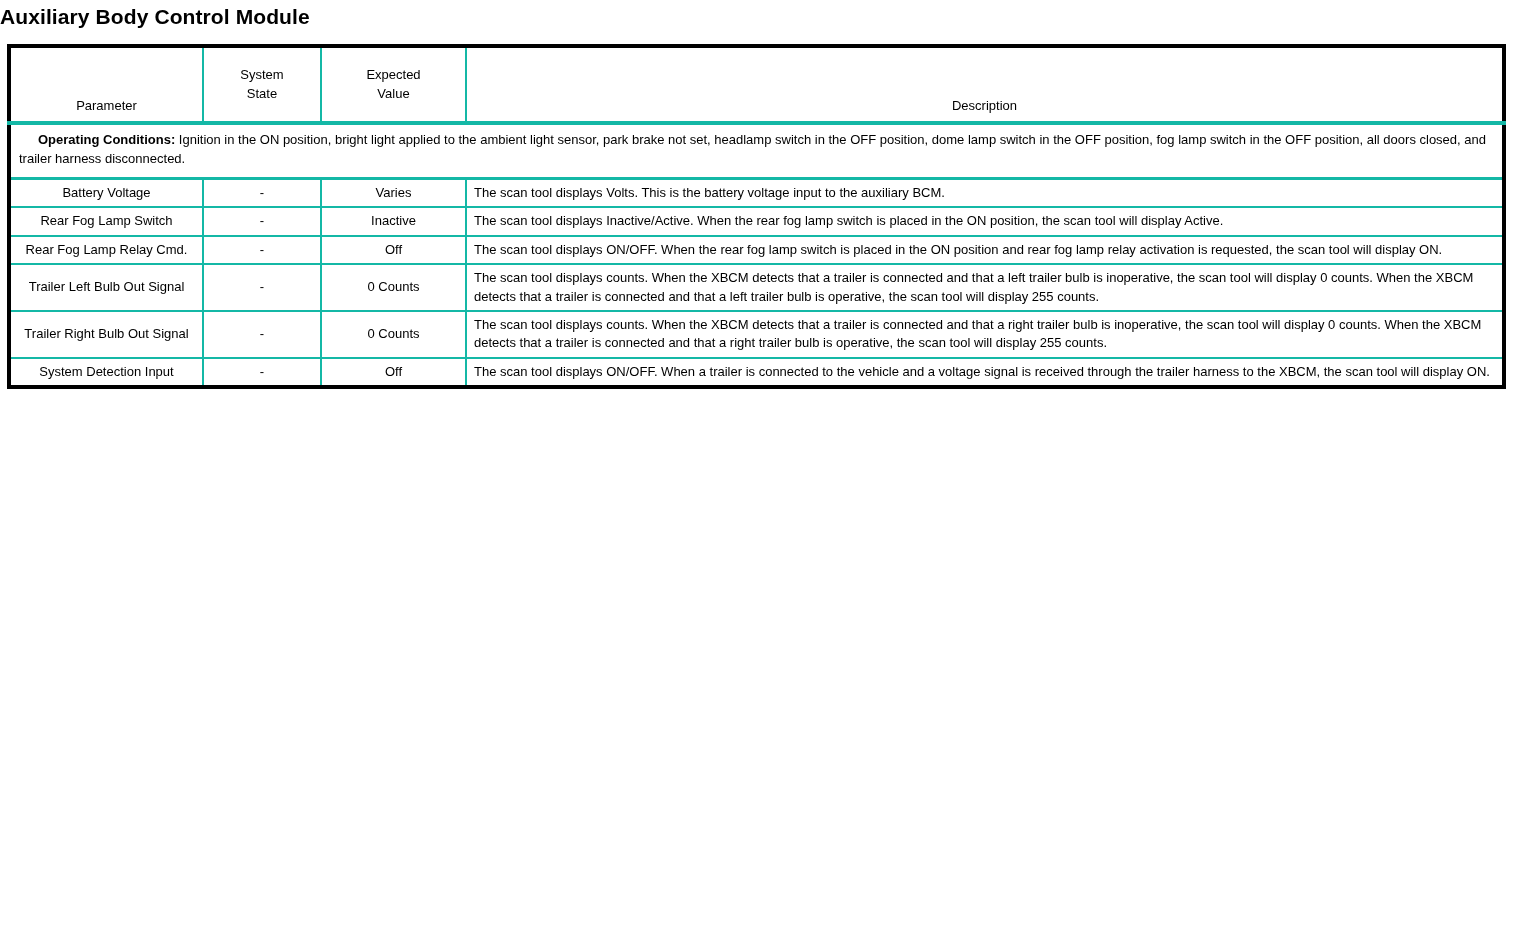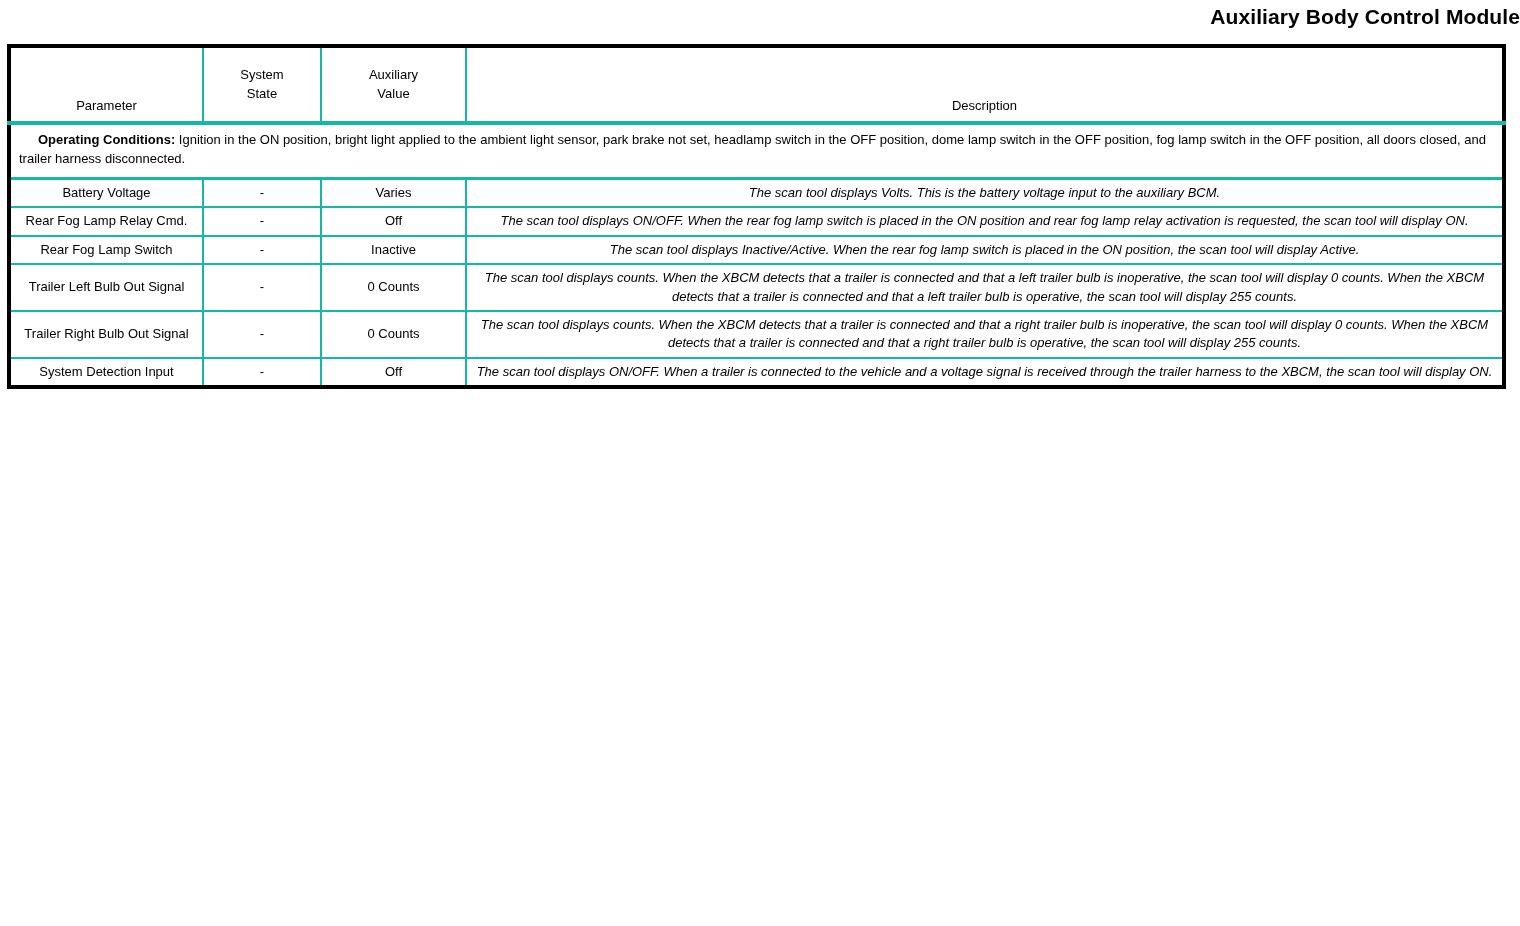--- a/index.html
+++ b/index.html
@@ -16,21 +16,21 @@
   }
 
   .page {
     position: relative;
     width: 1520px;
     height: 926px;
     box-sizing: border-box;
   }
 
   .doc-title {
-    text-align: right;
+    text-align: left;
     font-size: 21px;
     font-weight: bold;
     line-height: 1;
     padding-top: 6px;
     padding-bottom: 0;
     letter-spacing: 0.1px;
   }
 
   .table-wrap {
     position: absolute;
@@ -94,25 +94,24 @@
 
   td.cell-param {
     text-align: center;
     vertical-align: middle;
   }
   td.cell-state, td.cell-value {
     text-align: center;
     vertical-align: middle;
   }
   td.cell-desc {
-    text-align: center;
+    text-align: left;
     vertical-align: middle;
     padding-left: 10px;
     padding-right: 10px;
-    font-style: italic;
   }
 
   
   tbody tr:last-child td { border-bottom-width: 3px; }
 </style>
 </head>
 <body>
 
 <div class="page">
 
@@ -127,49 +126,49 @@
         <col class="c-desc">
       </colgroup>
       <thead>
         <tr>
           <th class="param-h">Parameter</th>
           <th>
             <span>System</span><br>
             <span>State</span>
           </th>
           <th>
-            <span>Auxiliary</span><br>
+            <span>Expected</span><br>
             <span>Value</span>
           </th>
           <th class="desc-h">Description</th>
         </tr>
       </thead>
       <tbody>
         <tr class="op-row">
           <td colspan="4">
             <span class="op-label">Operating Conditions:</span><span> Ignition in the ON position, bright light applied to the ambient light sensor, park brake not set, headlamp switch in the OFF position, dome lamp switch in the OFF position, fog lamp switch in the OFF position, all doors closed, and trailer harness disconnected.</span>
           </td>
         </tr>
       <tr>
             <td class="cell-param">Battery Voltage</td>
             <td class="cell-state">-</td>
             <td class="cell-value">Varies</td>
             <td class="cell-desc">The scan tool displays Volts. This is the battery voltage input to the auxiliary BCM.</td>
           </tr>
           <tr>
+            <td class="cell-param">Rear Fog Lamp Switch</td>
+            <td class="cell-state">-</td>
+            <td class="cell-value">Inactive</td>
+            <td class="cell-desc">The scan tool displays Inactive/Active. When the rear fog lamp switch is placed in the ON position, the scan tool will display Active.</td>
+          </tr>
+          <tr>
             <td class="cell-param">Rear Fog Lamp Relay Cmd.</td>
             <td class="cell-state">-</td>
             <td class="cell-value">Off</td>
             <td class="cell-desc">The scan tool displays ON/OFF. When the rear fog lamp switch is placed in the ON position and rear fog lamp relay activation is requested, the scan tool will display ON.</td>
-          </tr>
-          <tr>
-            <td class="cell-param">Rear Fog Lamp Switch</td>
-            <td class="cell-state">-</td>
-            <td class="cell-value">Inactive</td>
-            <td class="cell-desc">The scan tool displays Inactive/Active. When the rear fog lamp switch is placed in the ON position, the scan tool will display Active.</td>
           </tr>
           <tr>
             <td class="cell-param">Trailer Left Bulb Out Signal</td>
             <td class="cell-state">-</td>
             <td class="cell-value">0 Counts</td>
             <td class="cell-desc">The scan tool displays counts. When the XBCM detects that a trailer is connected and that a left trailer bulb is inoperative, the scan tool will display 0 counts. When the XBCM detects that a trailer is connected and that a left trailer bulb is operative, the scan tool will display 255 counts.</td>
           </tr>
           <tr>
             <td class="cell-param">Trailer Right Bulb Out Signal</td>
             <td class="cell-state">-</td>

